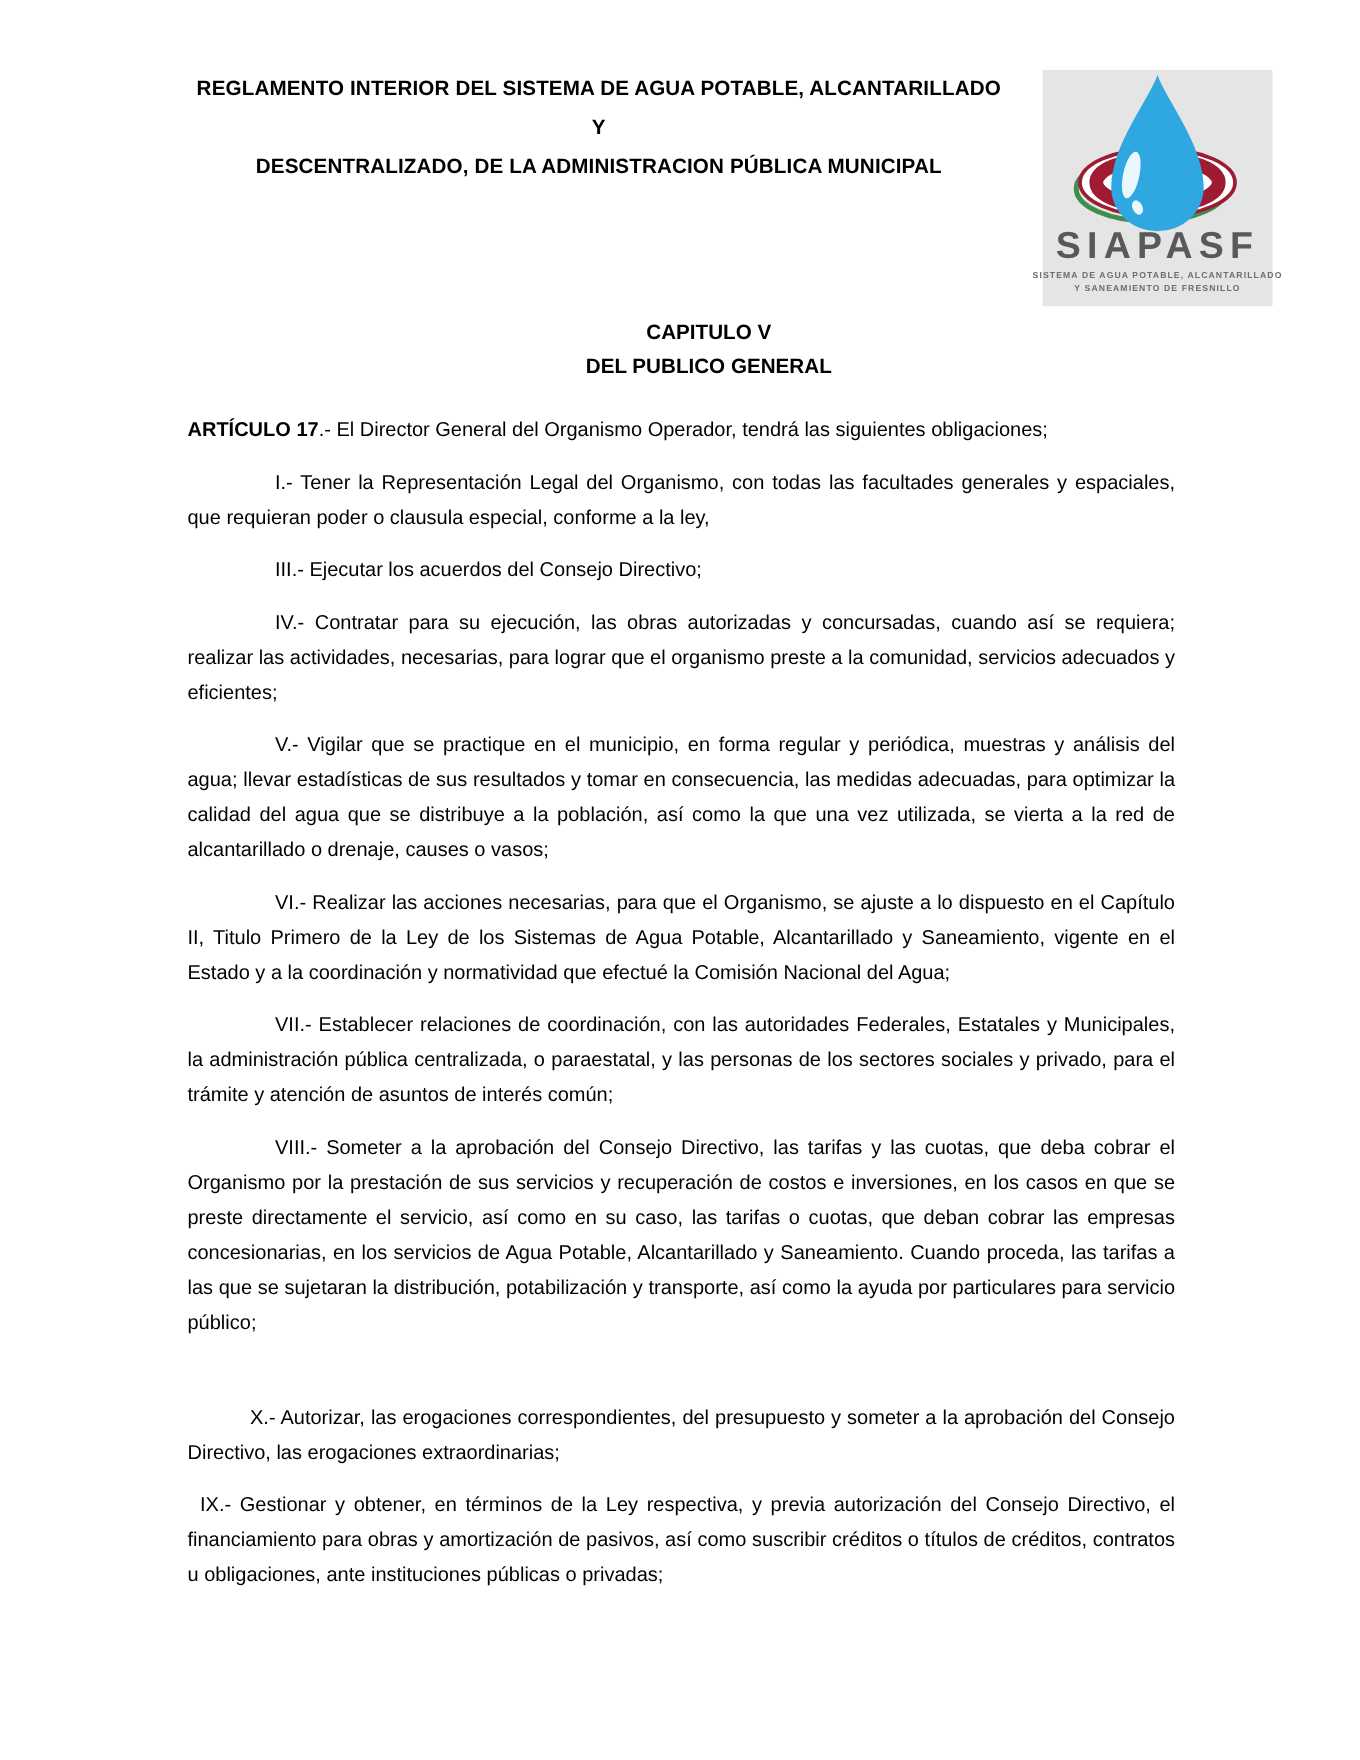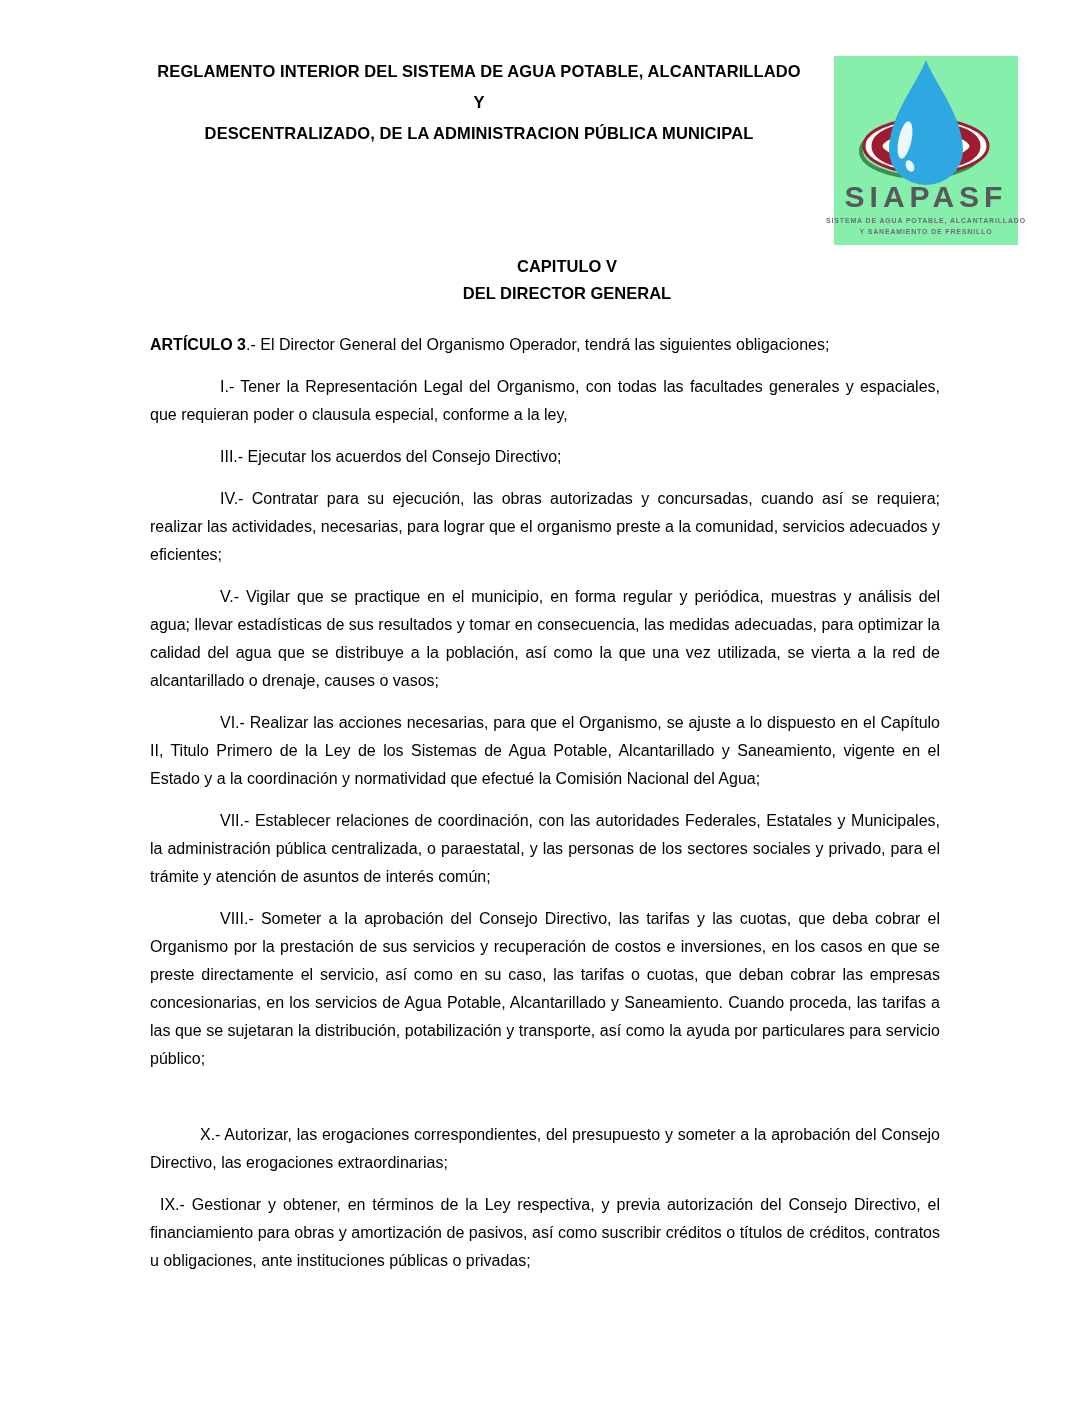--- a/index.html
+++ b/index.html
@@ -22,21 +22,21 @@
     text-align: center;
     font-weight: bold;
     font-size: 16.5px;
     line-height: 31px;
     letter-spacing: 0.1px;
   }
   .logo {
     margin-left: auto;
     margin-right: 70px;
     width: 180px;
-    background: #86efac;
+    background: #e5e5e5;
     display: flex;
     flex-direction: column;
     align-items: center;
     padding: 2px 2px 8px 2px;
   }
   .logo-graphic { display: block; }
   .logo-acronym {
     font-weight: bold;
     font-size: 30px;
     letter-spacing: 5px;
@@ -104,25 +104,25 @@
       <div class="logo-acronym">SIAPASF</div>
       <div class="logo-tagline">
         <div>SISTEMA DE AGUA POTABLE, ALCANTARILLADO</div>
         <div>Y SANEAMIENTO DE FRESNILLO</div>
       </div>
     </div>
   </div>
 
   <div class="chapter">
     <div>CAPITULO V</div>
-    <div>DEL DIRECTOR GENERAL</div>
+    <div>DEL PUBLICO GENERAL</div>
   </div>
 
   <div class="content">
-    <p class="intro"><span class="bold">ARTÍCULO 3</span><span>.- El Director General del Organismo Operador, tendrá las siguientes obligaciones;</span></p>
+    <p class="intro"><span class="bold">ARTÍCULO 17</span><span>.- El Director General del Organismo Operador, tendrá las siguientes obligaciones;</span></p>
     <div>
         <p class="item indent-lg">I.- Tener la Representación Legal del Organismo, con todas las facultades generales y espaciales, que requieran poder o clausula especial, conforme a la ley,</p>
         <p class="item indent-lg">III.- Ejecutar los acuerdos del Consejo Directivo;</p>
         <p class="item indent-lg">IV.- Contratar para su ejecución, las obras autorizadas y concursadas, cuando así se requiera; realizar las actividades, necesarias, para lograr que el organismo preste a la comunidad, servicios adecuados y eficientes;</p>
         <p class="item indent-lg">V.- Vigilar que se practique en el municipio, en forma regular y periódica, muestras y análisis del agua; llevar estadísticas de sus resultados y tomar en consecuencia, las medidas adecuadas, para optimizar la calidad del agua que se distribuye a la población, así como la que una vez utilizada, se vierta a la red de alcantarillado o drenaje, causes o vasos;</p>
         <p class="item indent-lg">VI.- Realizar las acciones necesarias, para que el Organismo, se ajuste a lo dispuesto en el Capítulo II, Titulo Primero de la Ley de los Sistemas de Agua Potable, Alcantarillado y Saneamiento, vigente en el Estado y a la coordinación y normatividad que efectué la Comisión Nacional del Agua;</p>
         <p class="item indent-lg">VII.- Establecer relaciones de coordinación, con las autoridades Federales, Estatales y Municipales, la administración pública centralizada, o paraestatal, y las personas de los sectores sociales y privado, para el trámite y atención de asuntos de interés común;</p>
         <p class="item indent-lg">VIII.- Someter a la aprobación del Consejo Directivo, las tarifas y las cuotas, que deba cobrar el Organismo por la prestación de sus servicios y recuperación de costos e inversiones, en los casos en que se preste directamente el servicio, así como en su caso, las tarifas o cuotas, que deban cobrar las empresas concesionarias, en los servicios de Agua Potable, Alcantarillado y Saneamiento. Cuando proceda, las tarifas a las que se sujetaran la distribución, potabilización y transporte, así como la ayuda por particulares para servicio público;</p>
         <p class="item indent-md">X.- Autorizar, las erogaciones correspondientes, del presupuesto y someter a la aprobación del Consejo Directivo, las erogaciones extraordinarias;</p>
         <p class="item indent-sm">IX.- Gestionar y obtener, en términos de la Ley respectiva, y previa autorización del Consejo Directivo, el financiamiento para obras y amortización de pasivos, así como suscribir créditos o títulos de créditos, contratos u obligaciones, ante instituciones públicas o privadas;</p>

